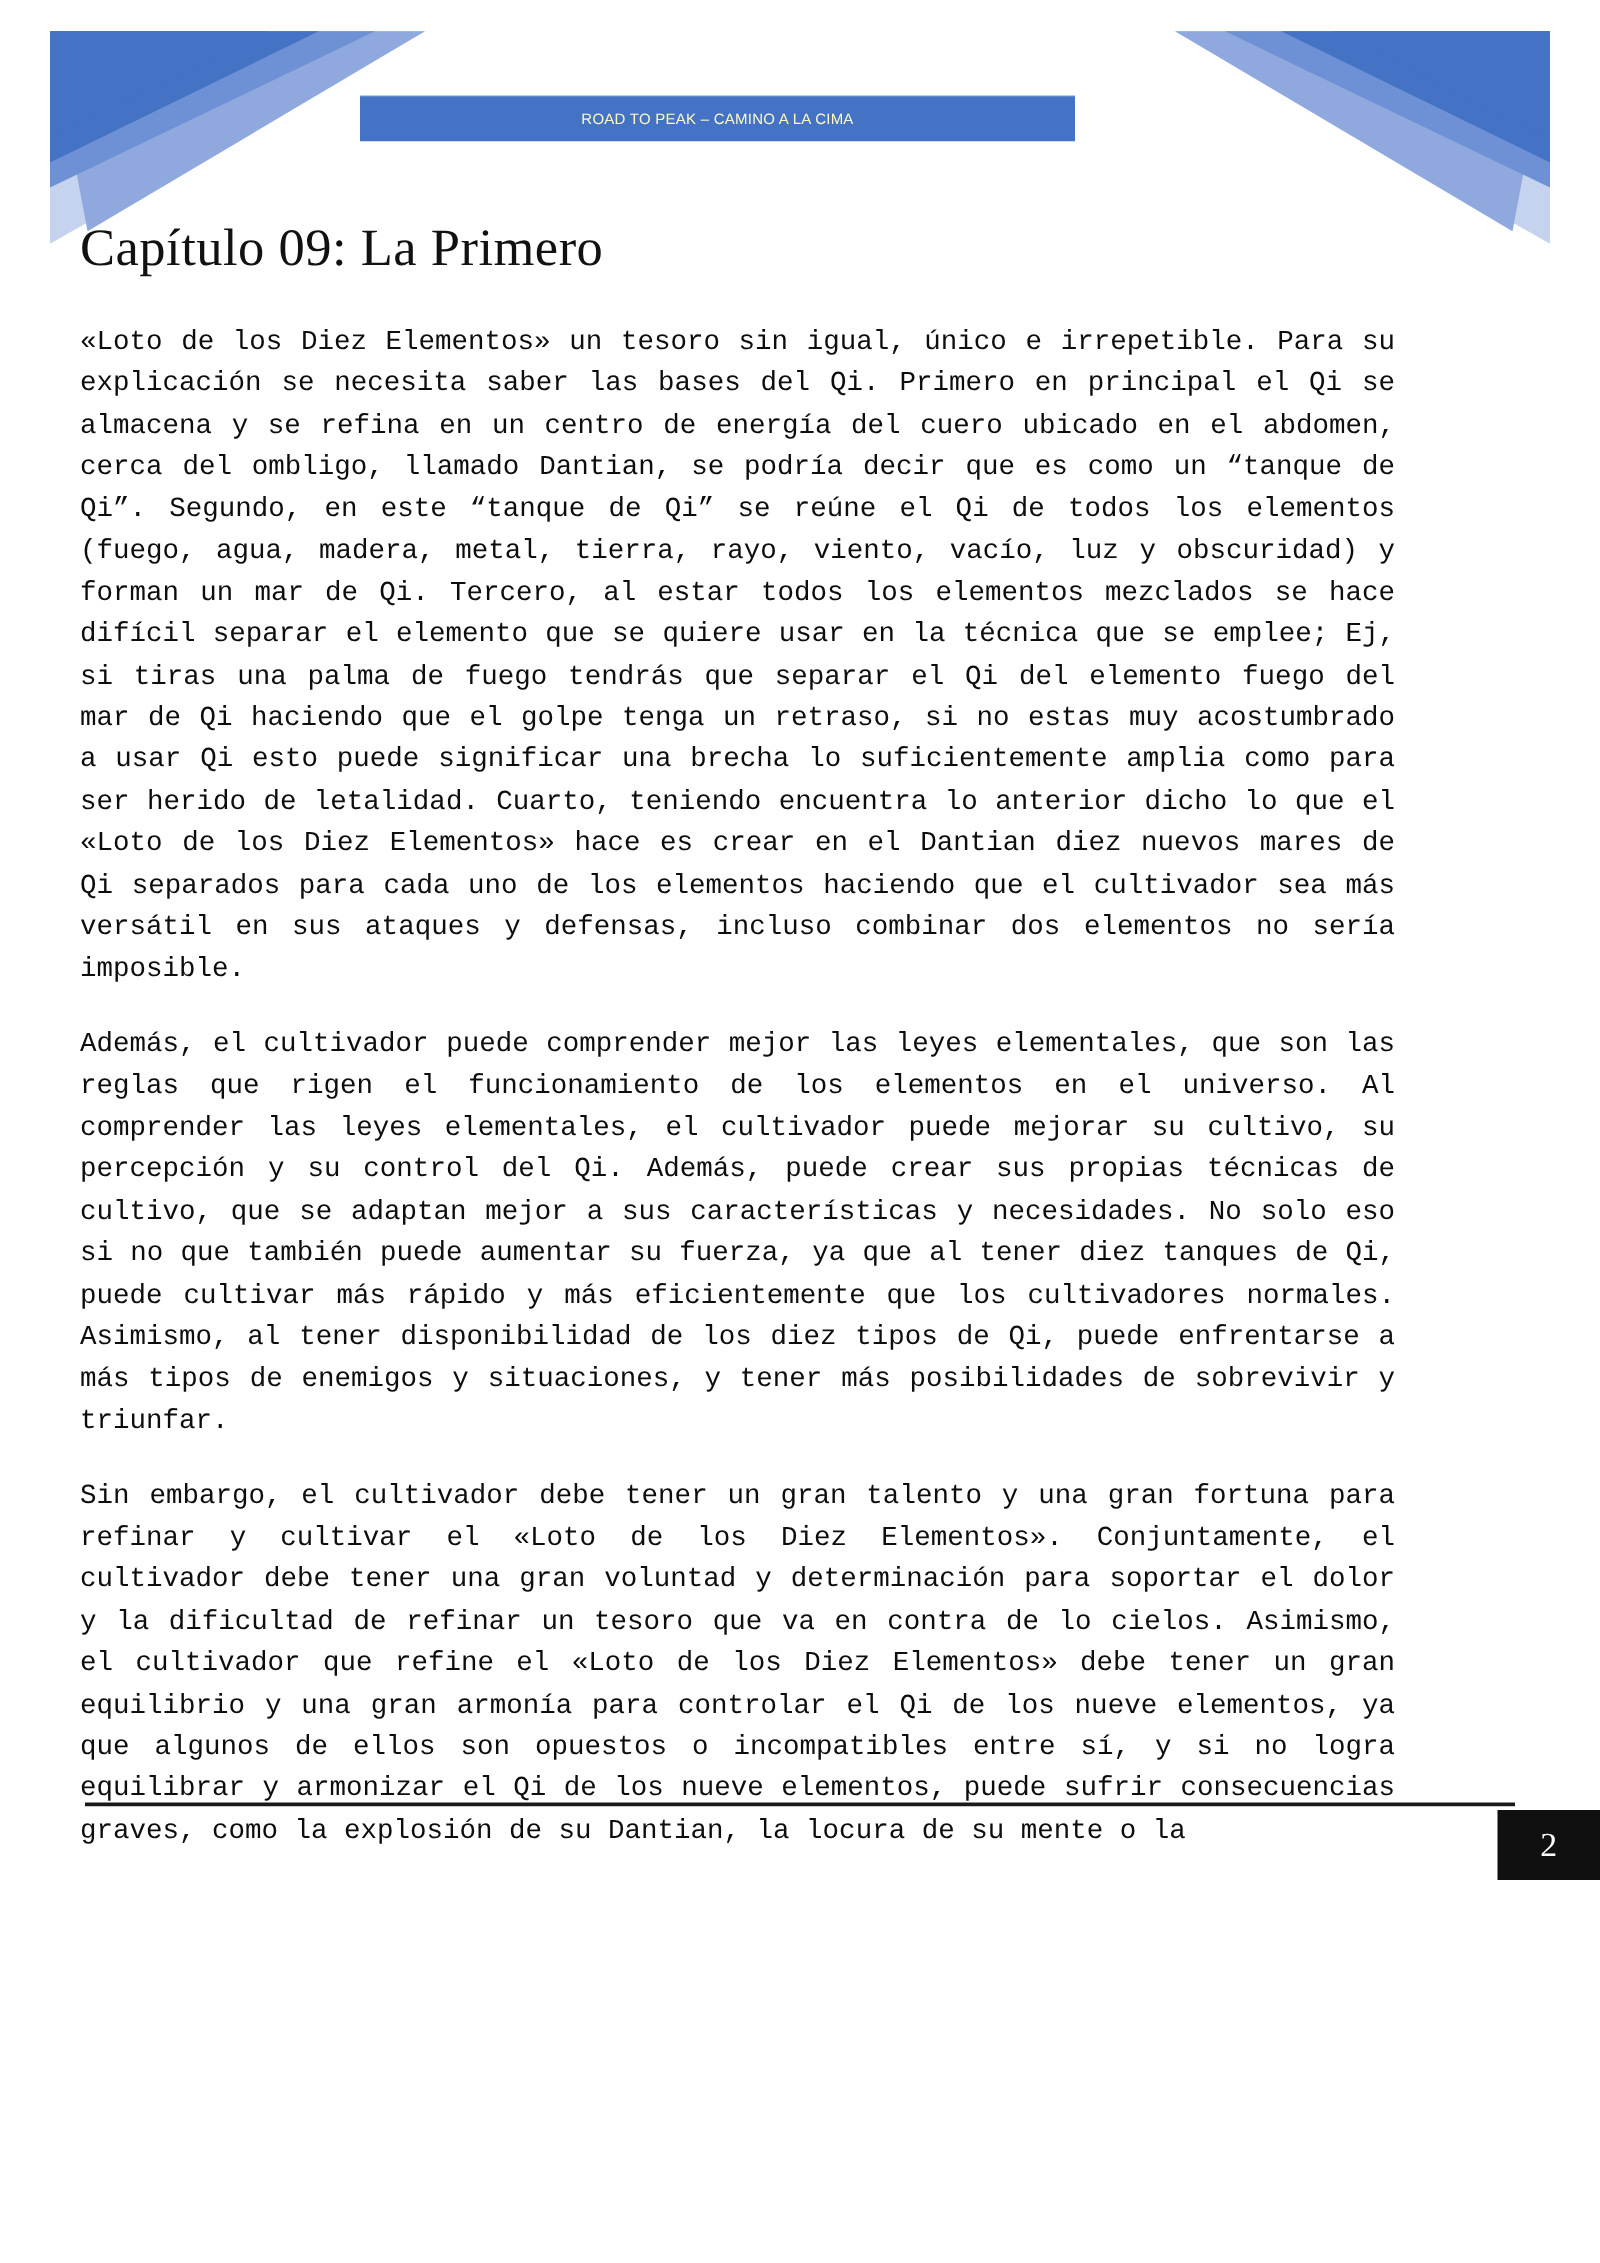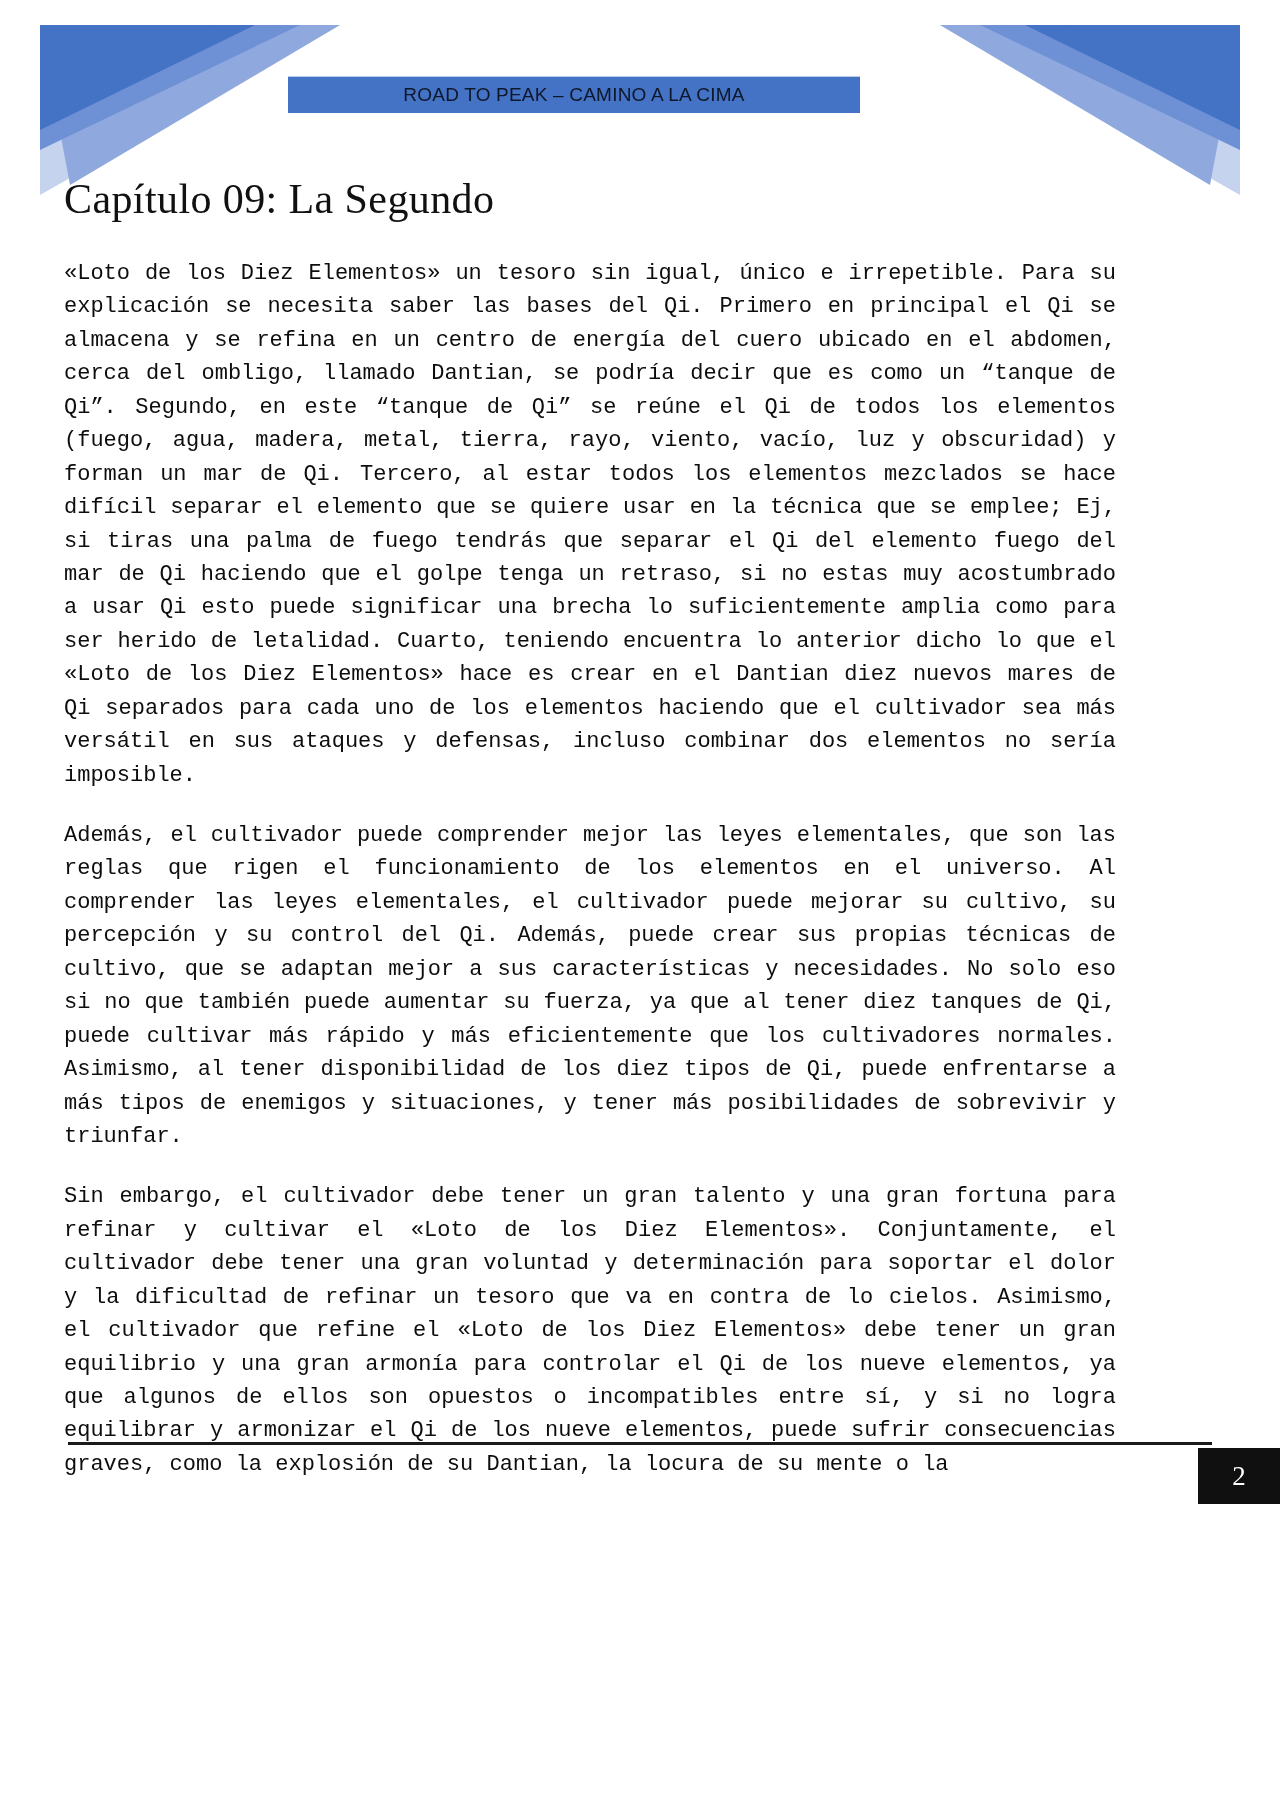--- a/index.html
+++ b/index.html
@@ -41,23 +41,23 @@
     top: 76px;
     width: 572px;
     height: 36px;
     background: #4472C4;
     border-top: 1px solid #b9cbe8;
     display: flex;
     align-items: center;
     justify-content: center;
   }
   .header-banner .banner-text {
-    color: #0f172a;
+    color: #fef9c3;
     font-family: "Liberation Sans", sans-serif;
-    font-size: 19px;
+    font-size: 12px;
     letter-spacing: 0.2px;
     white-space: nowrap;
   }
 
   
   .content {
     position: absolute;
     left: 64px;
     top: 176px;
     width: 1052px;
@@ -139,21 +139,21 @@
       <polygon points="300,25 125,25 300,110" fill="#4472C4"></polygon>
     </svg>
   </div>
 
   <div class="header-banner">
     <span class="banner-text">ROAD TO PEAK – CAMINO A LA CIMA</span>
   </div>
 
   <div class="content">
 
-    <h1 class="doc-title"><span class="u">Capítulo</span> <span class="u">09:</span> <span class="u">La</span> <span class="u">Segundo</span></h1>
+    <h1 class="doc-title"><span class="u">Capítulo</span> <span class="u">09:</span> <span class="u">La</span> <span class="u">Primero</span></h1>
 
     <p class="para">«Loto de los Diez Elementos» un tesoro sin igual, único e irrepetible. Para su explicación se necesita saber las bases del Qi. Primero en principal el Qi se almacena y se refina en un centro de energía del cuero ubicado en el abdomen, cerca del ombligo, llamado Dantian, se podría decir que es como un “tanque de Qi”. Segundo, en este “tanque de Qi” se reúne el Qi de todos los elementos (fuego, agua, madera, metal, tierra, rayo, viento, vacío, luz y obscuridad) y forman un mar de Qi. Tercero, al estar todos los elementos mezclados se hace difícil separar el elemento que se quiere usar en la técnica que se emplee; Ej, si tiras una palma de fuego tendrás que separar el Qi del elemento fuego del mar de Qi haciendo que el golpe tenga un retraso, si no estas muy acostumbrado a usar Qi esto puede significar una brecha lo suficientemente amplia como para ser herido de letalidad. Cuarto, teniendo encuentra lo anterior dicho lo que el «Loto de los Diez Elementos» hace es crear en el Dantian diez nuevos mares de Qi separados para cada uno de los elementos haciendo que el cultivador sea más versátil en sus ataques y defensas, incluso combinar dos elementos no sería imposible.</p>
     <p class="para">Además, el cultivador puede comprender mejor las leyes elementales, que son las reglas que rigen el funcionamiento de los elementos en el universo. Al comprender las leyes elementales, el cultivador puede mejorar su cultivo, su percepción y su control del Qi. Además, puede crear sus propias técnicas de cultivo, que se adaptan mejor a sus características y necesidades. No solo eso si no que también puede aumentar su fuerza, ya que al tener diez tanques de Qi, puede cultivar más rápido y más eficientemente que los cultivadores normales. Asimismo, al tener disponibilidad de los diez tipos de Qi, puede enfrentarse a más tipos de enemigos y situaciones, y tener más posibilidades de sobrevivir y triunfar.</p>
     <p class="para">Sin embargo, el cultivador debe tener un gran talento y una gran fortuna para refinar y cultivar el «Loto de los Diez Elementos». Conjuntamente, el cultivador debe tener una gran voluntad y determinación para soportar el dolor y la dificultad de refinar un tesoro que va en contra de lo cielos. Asimismo, el cultivador que refine el «Loto de los Diez Elementos» debe tener un gran equilibrio y una gran armonía para controlar el Qi de los nueve elementos, ya que algunos de ellos son opuestos o incompatibles entre sí, y si no logra equilibrar y armonizar el Qi de los nueve elementos, puede sufrir consecuencias graves, como la explosión de su Dantian, la locura de su mente o la</p>
 
   </div>
 
   <div class="footer-rule"></div>
   <div class="page-number-box">
     <span class="num">2</span>

